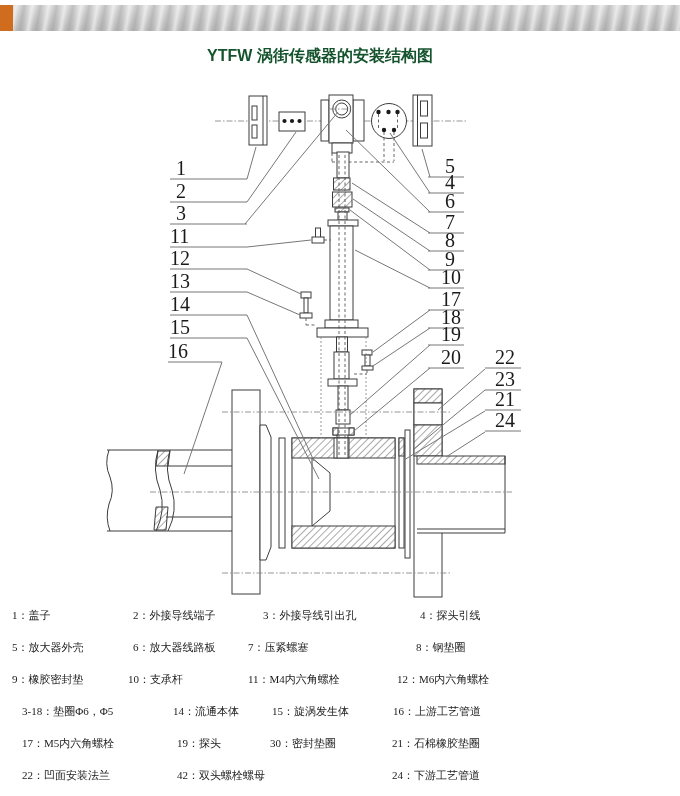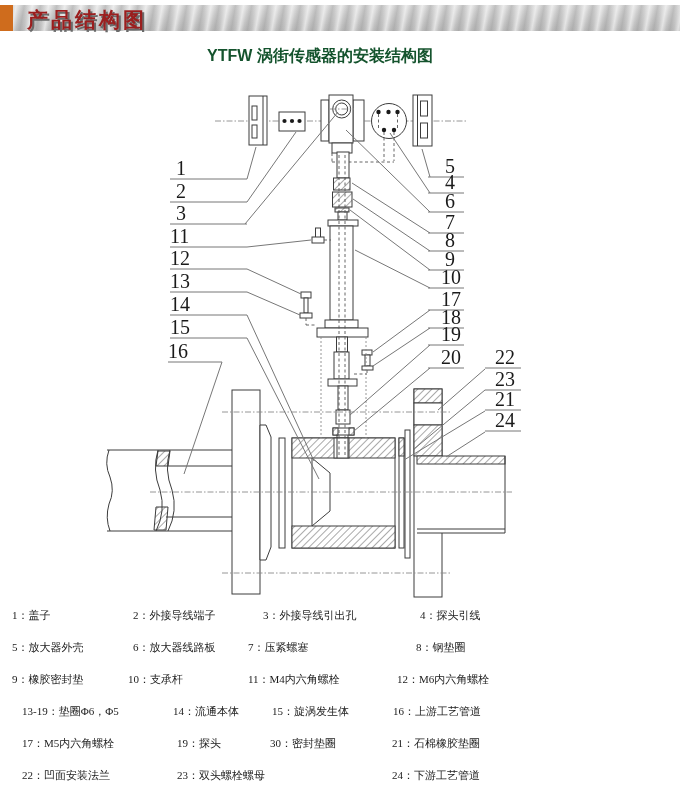--- a/index.html
+++ b/index.html
@@ -33,21 +33,20 @@
   
   .lg{position:absolute;font-size:11px;color:#1c1c1c;white-space:nowrap;}
 </style>
 </head>
 <body>
 
 <div id="page">
 
   <div id="banner"></div>
   <div id="accent"></div>
-  <div id="banner-title">产品结构图</div>
   <div id="subtitle">YTFW 涡街传感器的安装结构图</div>
 
   <svg id="diag" viewBox="0 0 680 796">
     <defs>
       <pattern id="h" patternUnits="userSpaceOnUse" width="5" height="5" patternTransform="rotate(45)">
         <rect width="5" height="5" fill="#ffffff"></rect>
         <line x1="0" y1="0" x2="0" y2="5" stroke="#555" stroke-width="1"></line>
       </pattern>
     </defs>
 
@@ -298,26 +297,26 @@
     <span class="lg" style="left:263px;top:608px">3：外接导线引出孔</span>
     <span class="lg" style="left:420px;top:608px">4：探头引线</span>
     <span class="lg" style="left:12px;top:640px">5：放大器外壳</span>
     <span class="lg" style="left:133px;top:640px">6：放大器线路板</span>
     <span class="lg" style="left:248px;top:640px">7：压紧螺塞</span>
     <span class="lg" style="left:416px;top:640px">8：钢垫圈</span>
     <span class="lg" style="left:12px;top:672px">9：橡胶密封垫</span>
     <span class="lg" style="left:128px;top:672px">10：支承杆</span>
     <span class="lg" style="left:248px;top:672px">11：M4内六角螺栓</span>
     <span class="lg" style="left:397px;top:672px">12：M6内六角螺栓</span>
-    <span class="lg" style="left:22px;top:704px">13-19：垫圈Φ6，Φ5</span>
+    <span class="lg" style="left:22px;top:704px">3-18：垫圈Φ6，Φ5</span>
     <span class="lg" style="left:173px;top:704px">14：流通本体</span>
     <span class="lg" style="left:272px;top:704px">15：旋涡发生体</span>
     <span class="lg" style="left:393px;top:704px">16：上游工艺管道</span>
     <span class="lg" style="left:22px;top:736px">17：M5内六角螺栓</span>
     <span class="lg" style="left:177px;top:736px">19：探头</span>
     <span class="lg" style="left:270px;top:736px">30：密封垫圈</span>
     <span class="lg" style="left:392px;top:736px">21：石棉橡胶垫圈</span>
     <span class="lg" style="left:22px;top:768px">22：凹面安装法兰</span>
-    <span class="lg" style="left:177px;top:768px">23：双头螺栓螺母</span>
+    <span class="lg" style="left:177px;top:768px">42：双头螺栓螺母</span>
     <span class="lg" style="left:392px;top:768px">24：下游工艺管道</span>
   </div>
 
 </div>
 
 </body></html>

